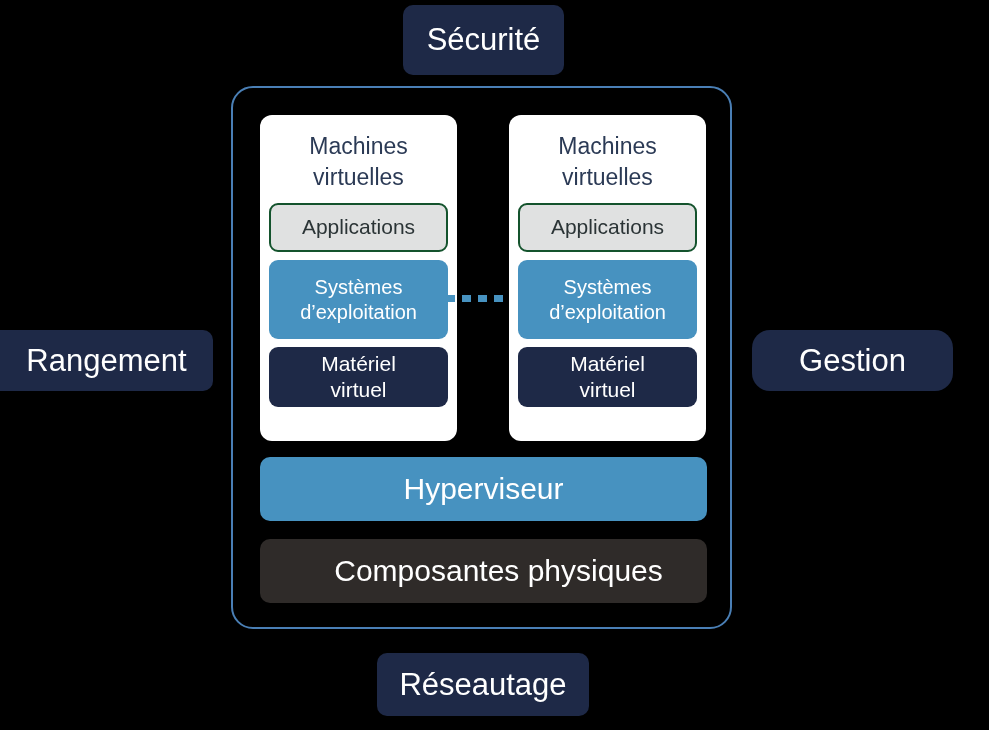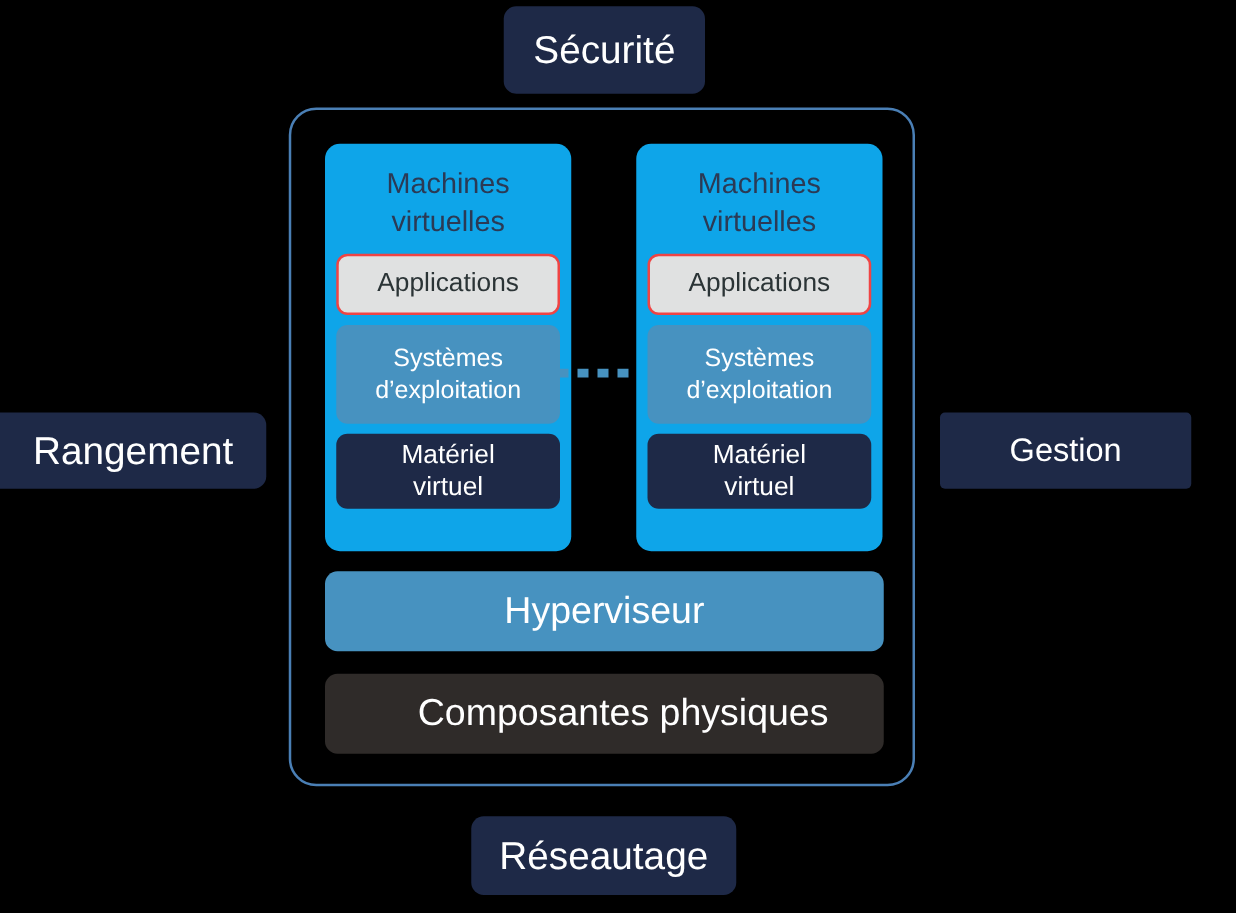--- a/index.html
+++ b/index.html
@@ -45,22 +45,22 @@
     height: 61px;
     font-size: 31px;
     border-radius: 0 10px 10px 0;
   }
 
   #gestion-label {
     left: 752px;
     top: 330px;
     width: 201px;
     height: 61px;
-    font-size: 26px;
-    border-radius: 4px;
+    font-size: 31px;
+    border-radius: 18px;
   }
 
   #reseautage-label {
     left: 377px;
     top: 653px;
     width: 212px;
     height: 63px;
     font-size: 31px;
   }
 
@@ -75,21 +75,21 @@
     border-radius: 22px;
     box-sizing: border-box;
   }
 
   
   .vm-panel {
     position: absolute;
     top: 115px;
     width: 197px;
     height: 326px;
-    background: #0ea5e9;
+    background: #ffffff;
     border-radius: 12px;
     box-sizing: border-box;
     padding: 0;
   }
   #vm-panel-left  { left: 260px; }
   #vm-panel-right { left: 509px; }
 
   .vm-title {
     position: absolute;
     left: 0;
@@ -111,21 +111,21 @@
     align-items: center;
     justify-content: center;
     text-align: center;
     line-height: 1.25;
   }
 
   .layer-applications {
     top: 88px;
     height: 49px;
     background: #e0e1e1;
-    border: 2px solid #ef4444;
+    border: 2px solid #14532d;
     color: #2b3436;
     font-size: 21px;
   }
 
   .layer-os {
     top: 145px;
     height: 79px;
     background: #4792c0;
     color: #ffffff;
     font-size: 20px;

